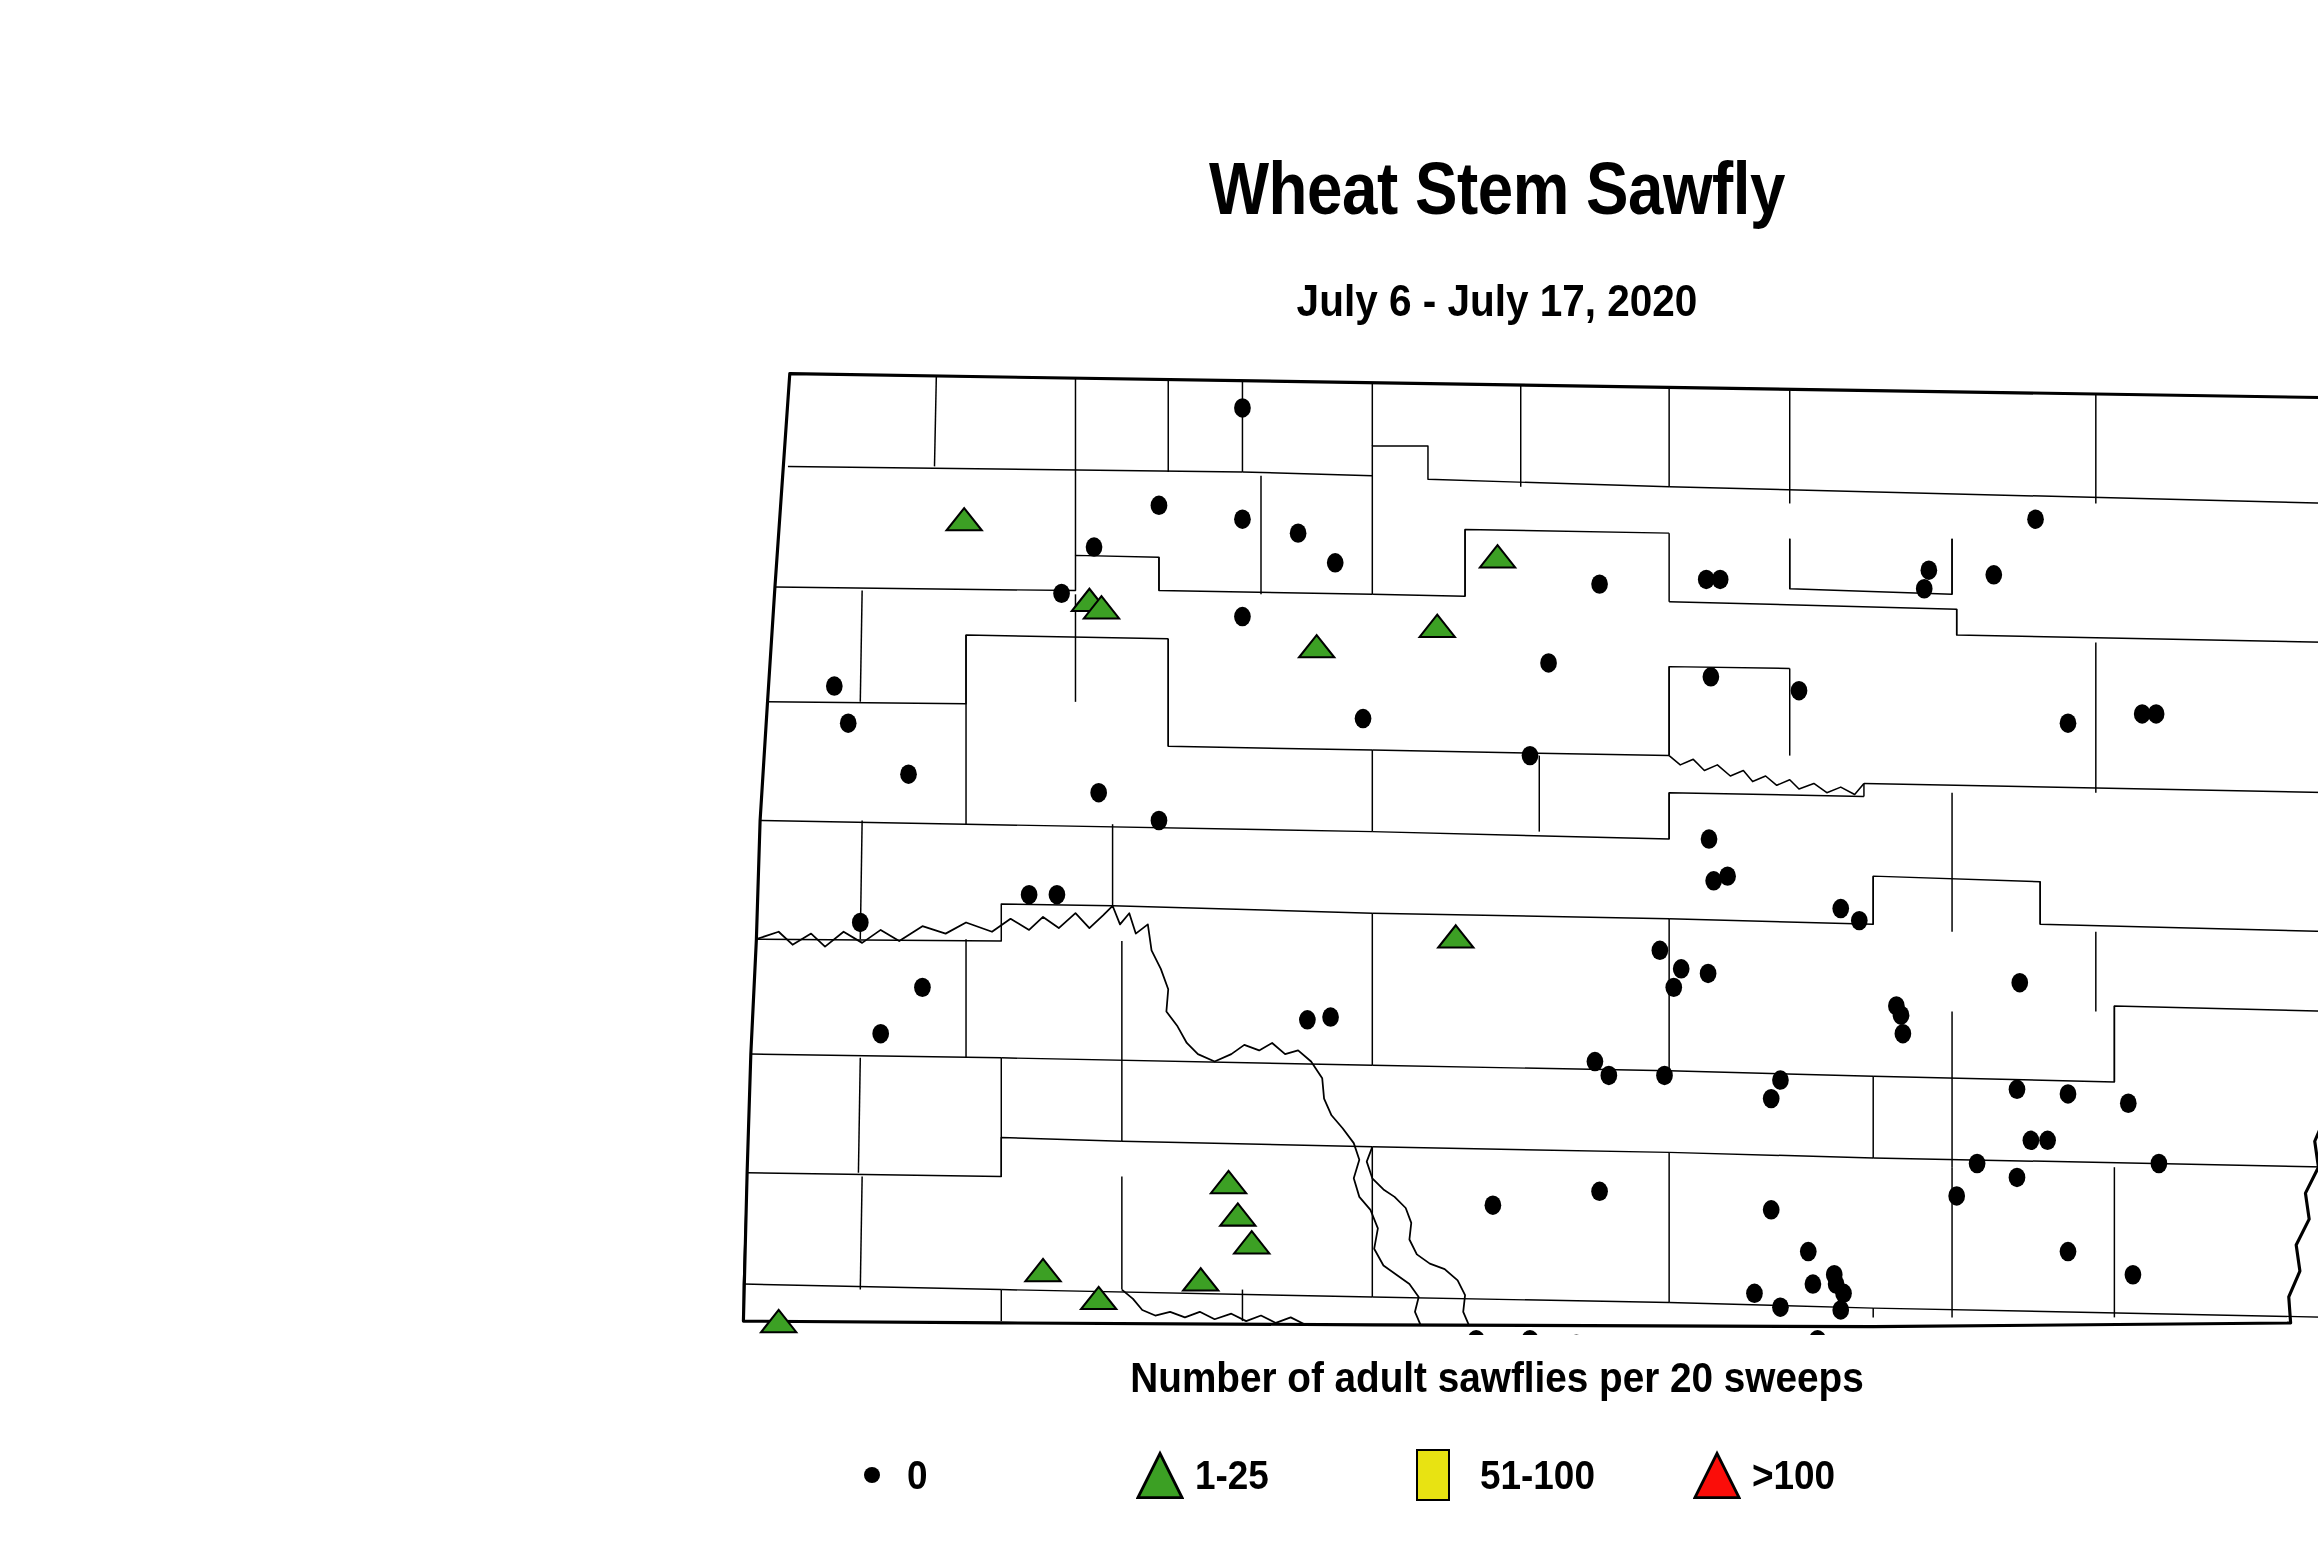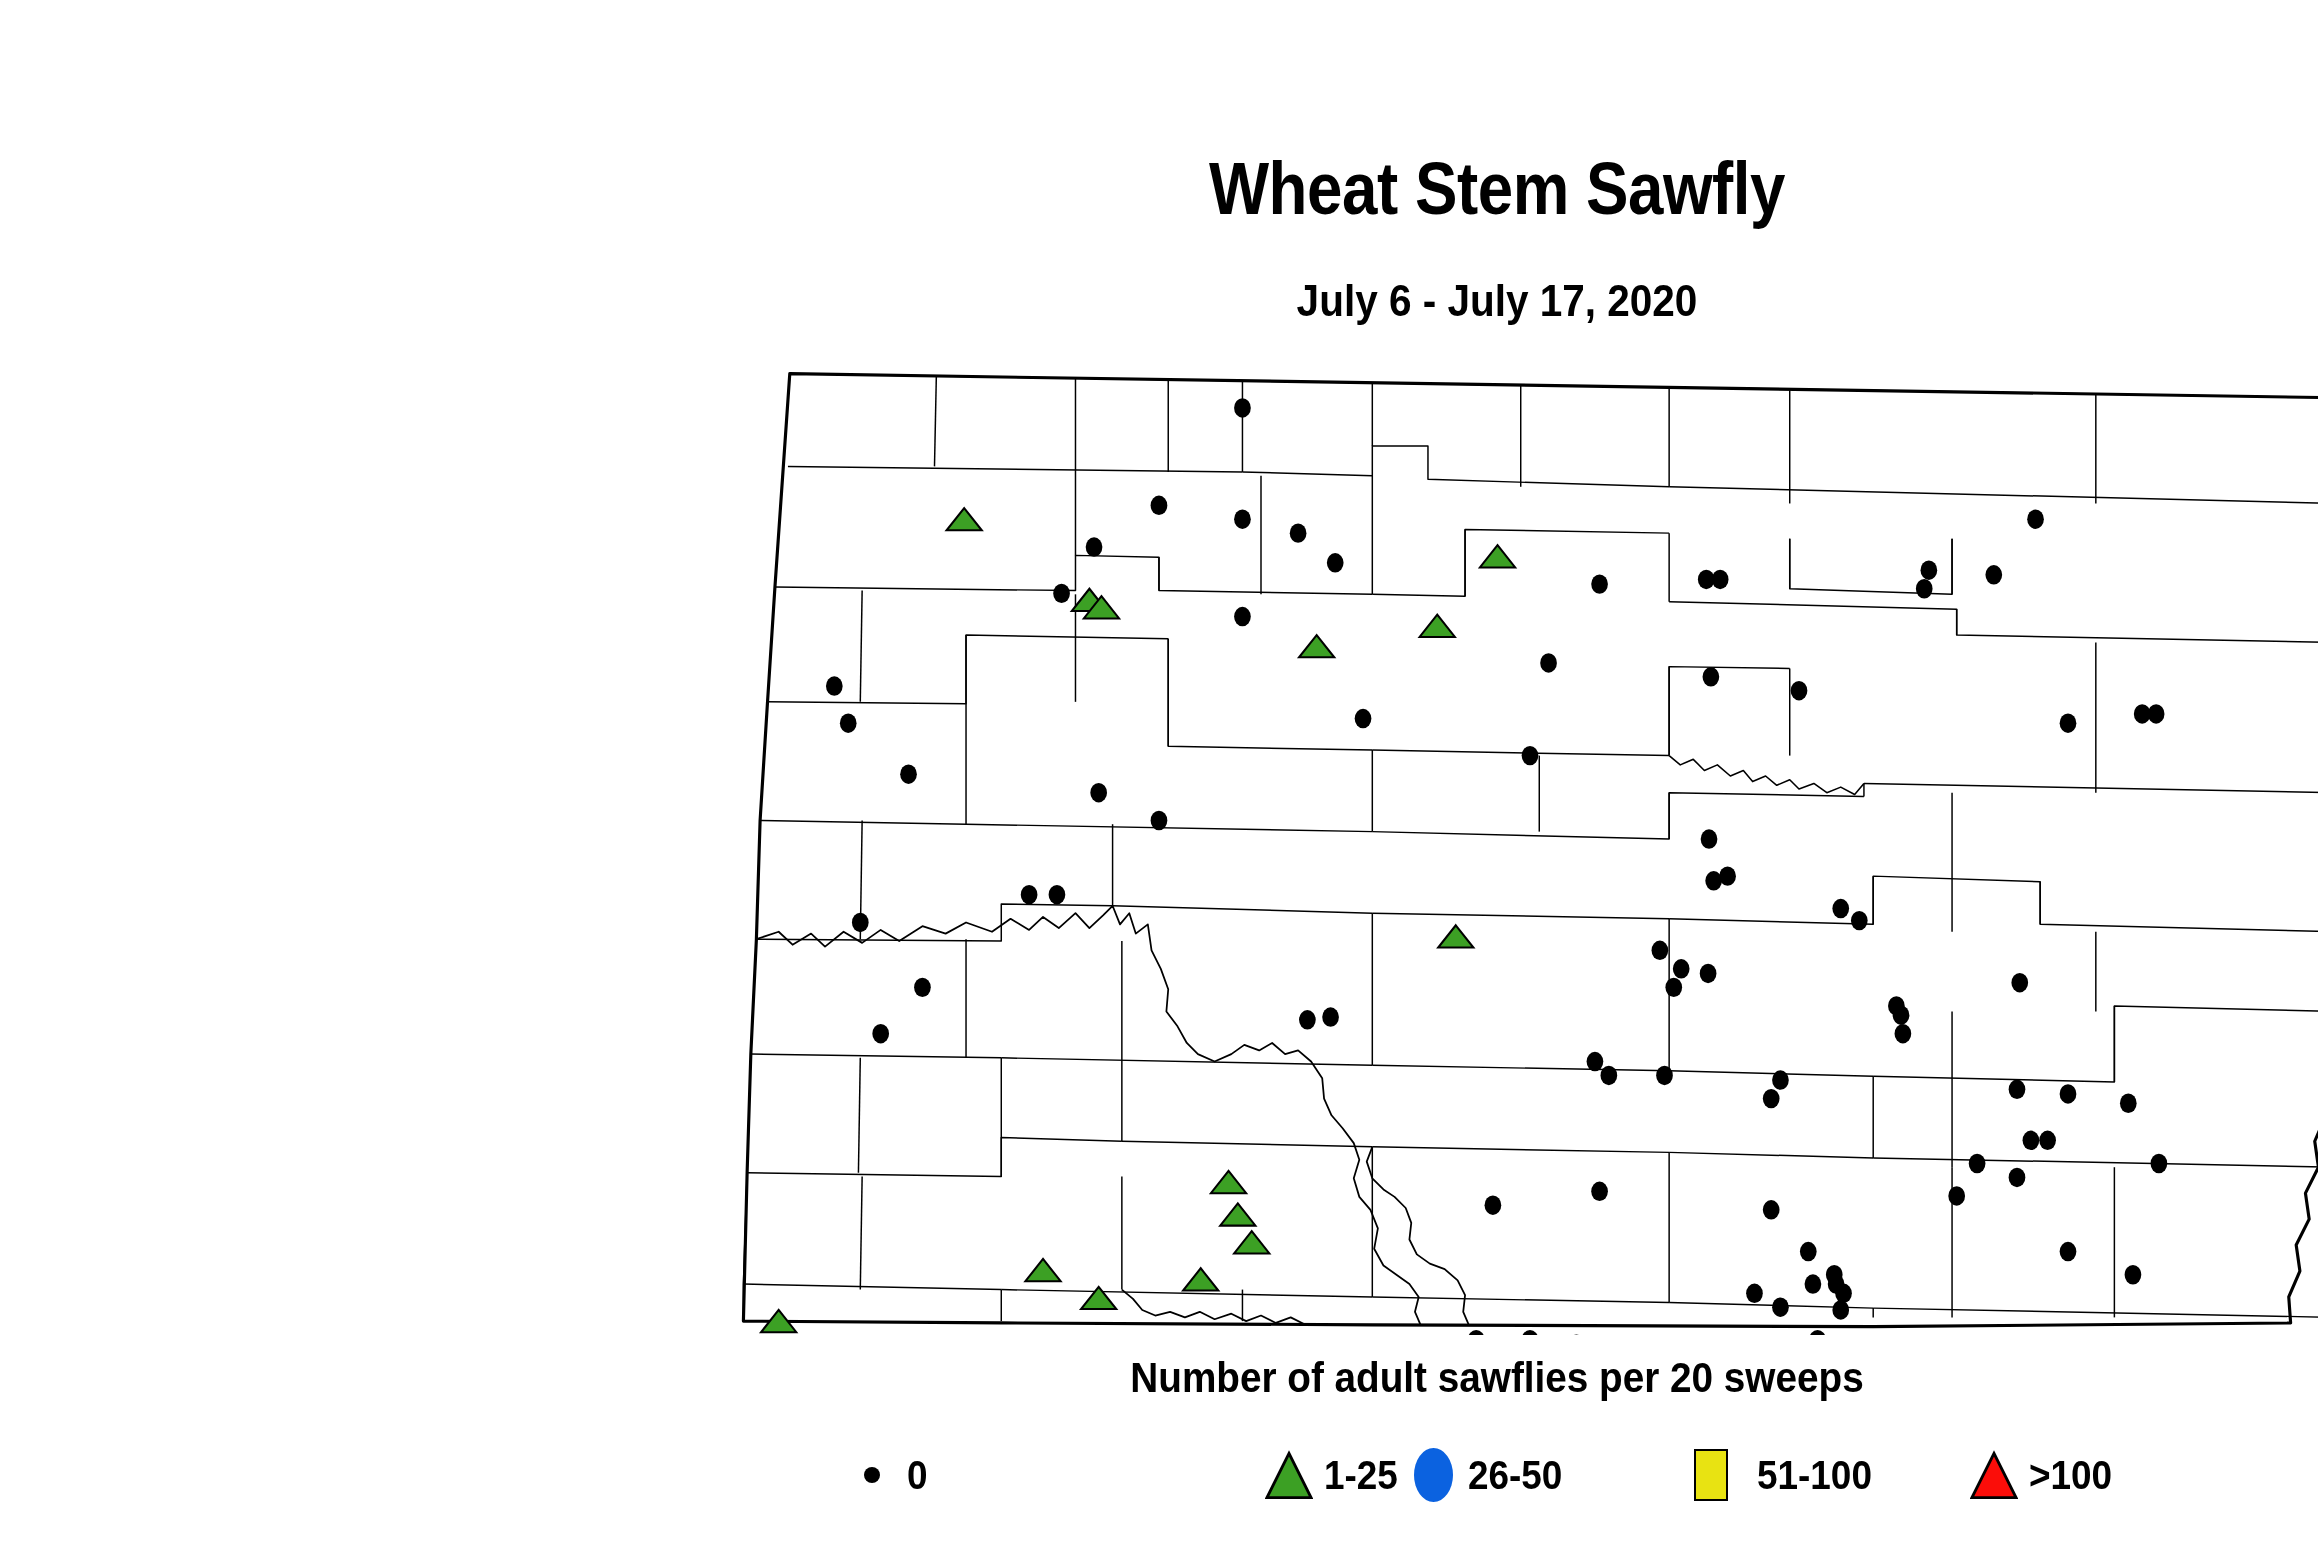--- a/index.html
+++ b/index.html
@@ -82,21 +82,21 @@
     height: 74px;
     display: flex;
     align-items: center;
   }
   .legend-item {
     display: flex;
     align-items: center;
     height: 74px;
   }
   .li-0   { width: 288px; }
-  .li-1   { width: 274px; justify-content: flex-end; }
+  .li-1   { width: 274px; }
   .li-2   { width: 278px; }
   .li-3   { width: 283px; gap: 11px; }
   .li-4   { width: 246px; text-align: center; }
   .legend-swatch {
     width: 56px;
     height: 65px;
     position: relative;
     flex: 0 0 56px;
   }
   .legend-label {
@@ -480,26 +480,20 @@
 
     <div class="legend-item li-1">
       <span class="legend-swatch">
         <svg class="sw-tri-green" viewBox="0 0 100 100">
           <polygon points="50,4 96,96 4,96" fill="#3ca024" stroke="#000000" stroke-width="6"></polygon>
         </svg>
       </span>
       <span class="legend-label">1-25</span>
     </div>
 
-    <div class="legend-item li-2">
-      <span class="legend-swatch">
-        <span class="sw-circle"></span>
-      </span>
-      <span class="legend-label">26-50</span>
-    </div>
 
     <div class="legend-item li-3">
       <span class="legend-swatch">
         <span class="sw-square"></span>
       </span>
       <span class="legend-label">51-100</span>
     </div>
 
     <div class="legend-item li-4">
       <span class="legend-swatch">

